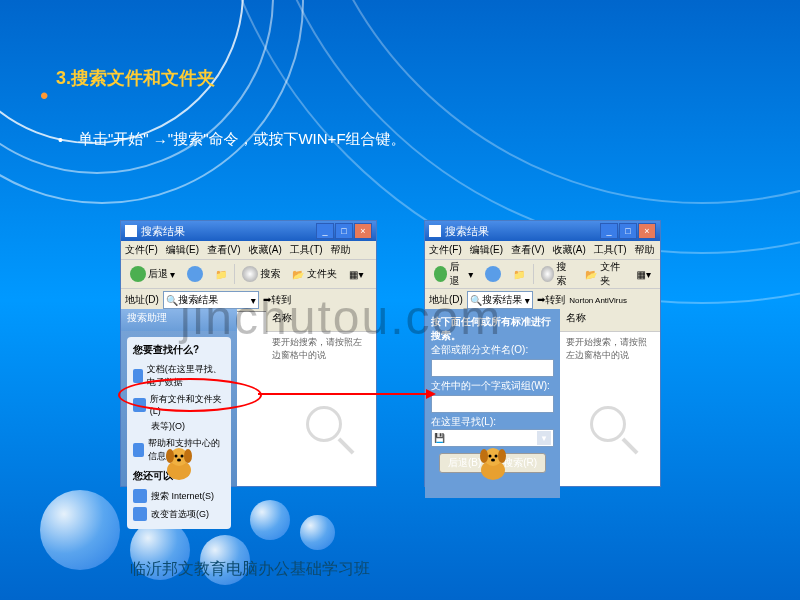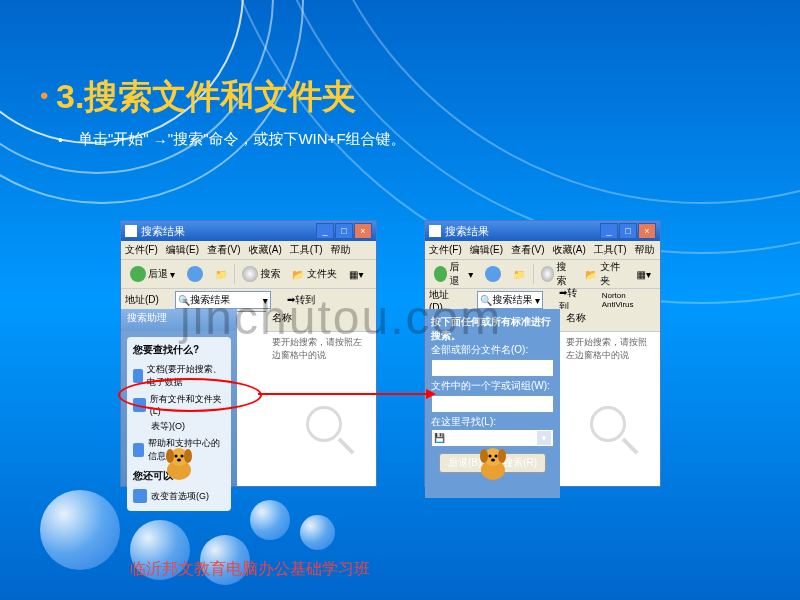--- a/index.html
+++ b/index.html
@@ -9,42 +9,42 @@
 .arc3{width:300px;height:300px;top:-160px;left:-60px;border-color:rgba(255,255,255,0.8)}
 .arc4{width:1000px;height:1000px;top:-700px;left:200px;border-color:rgba(255,255,255,0.3)}
 .arc5{width:900px;height:900px;top:-650px;left:250px;border-color:rgba(255,255,255,0.3)}
 .arc6{width:800px;height:800px;top:-600px;left:300px;border-color:rgba(255,255,255,0.3)}
 .bubble{position:absolute;border-radius:50%;background:radial-gradient(circle at 30% 30%,rgba(255,255,255,0.9),rgba(150,200,255,0.6),rgba(100,150,255,0.4))}
 .b1{width:80px;height:80px;bottom:30px;left:40px}
 .b2{width:60px;height:60px;bottom:20px;left:130px}
 .b3{width:50px;height:50px;bottom:15px;left:200px}
 .b4{width:40px;height:40px;bottom:60px;left:250px}
 .b5{width:35px;height:35px;bottom:50px;left:300px}
-.title{position:absolute;top:74px;left:56px;font-size:34px;color:#ffcc33;font-weight:bold}
+.title{position:absolute;top:66px;left:56px;font-size:18px;color:#ffcc33;font-weight:bold}
 .title .num{color:#ffcc33}
 .bullet{position:absolute;top:82px;left:40px;color:#ff9933;font-size:24px}
 .instruction{position:absolute;top:130px;left:78px;font-size:15px;color:#fff}
 .ibullet{position:absolute;top:132px;left:58px;color:#fff;font-size:14px}
 .watermark{position:absolute;top:290px;left:180px;font-size:48px;color:rgba(0,0,0,0.25);font-weight:normal;letter-spacing:2px;z-index:10}
-.footer{position:absolute;bottom:20px;left:130px;font-size:16px;color:#ef4444}
+.footer{position:absolute;bottom:20px;left:130px;font-size:16px;color:#0c4a6e}
 .window{position:absolute;background:#fff;border:1px solid #4a7bc4;font-size:10px}
 .w1{top:220px;left:120px;width:255px;height:265px}
 .w2{top:220px;left:424px;width:235px;height:265px}
 .titlebar{background:linear-gradient(#4a8de8,#1b5fc4);height:20px;color:#fff;display:flex;align-items:center;padding:0 4px;font-size:11px}
 .titlebar .ticon{width:12px;height:12px;background:#fff;margin-right:4px;display:inline-block}
 .winbtns{margin-left:auto;display:flex;gap:1px}
 .winbtn{width:16px;height:14px;background:#3a7de8;border:1px solid #2a5db8;display:flex;align-items:center;justify-content:center;color:#fff;font-size:9px}
 .winbtn.close{background:#e87a5a}
 .menubar{background:#ece9d8;height:18px;display:flex;align-items:center;padding:0 4px;gap:8px;font-size:10px;border-bottom:1px solid #ccc}
 .toolbar{background:#ece9d8;height:28px;display:flex;align-items:center;padding:0 4px;gap:2px;border-bottom:1px solid #ccc}
 .tbtn{height:22px;padding:0 4px;display:flex;align-items:center;gap:2px;font-size:10px;border:1px solid transparent}
 .tbtn .ico{width:16px;height:16px;background:#5a9de8;border-radius:50%;display:inline-block}
 .tbtn.back .ico{background:#4CAF50}
 .tbtn.search .ico{background:radial-gradient(#fff,#999);border-radius:50%}
-.addrbar{background:#ece9d8;height:22px;display:flex;align-items:center;padding:0 4px;gap:16px;border-bottom:1px solid #999}
+.addrbar{background:#ece9d8;height:22px;display:flex;align-items:center;padding:0 4px;gap:4px;border-bottom:1px solid #999}
 .addrbox{flex:0 0 90px;height:16px;border:1px solid #7a9cc4;background:#fff;font-size:10px;padding:0 2px;display:flex;align-items:center}
 .sidebar{position:absolute;left:0;top:88px;bottom:0;width:116px;background:linear-gradient(#7aa5d8,#5a8dc8)}
 .w2 .sidebar{width:135px}
 .sidehead{background:linear-gradient(#8ab5e8,#6a9dd8);height:18px;color:#fff;font-size:10px;padding:2px 6px}
 .sidepanel{background:#e8f0fa;margin:6px;border-radius:4px;padding:6px;font-size:10px}
 .sidepanel .q{font-weight:bold;margin-bottom:4px;font-size:10px}
 .sideitem{display:flex;align-items:center;gap:4px;padding:2px 0;font-size:9px}
 .sideitem .sic{width:14px;height:14px;background:#4a8de8;display:inline-block;border-radius:2px}
 .sideitem.highlighted{position:relative}
 .redcircle{position:absolute;border:2px solid red;border-radius:50%;width:140px;height:30px;top:378px;left:118px;z-index:15}
@@ -129,35 +129,39 @@
         <span style="margin-left:auto">▾</span>
       </div>
     <span>➡<span>转到</span></span>
   </div>
   <div class="sidebar">
     <div class="sidehead">搜索助理</div>
     <div class="sidepanel">
       <div class="q">您要查找什么?</div>
       <div class="sideitem">
           <span class="sic"></span>
-          <span>文档(要开始搜索、电子数据</span>
+          <span>文档(在这里寻找、电子数据</span>
         </div>
       <div class="sideitem highlighted">
           <span class="sic"></span>
           <span>所有文件和文件夹(L)</span>
         </div>
       <div class="sideitem">
           <span style="width:14px"></span>
           <span>表等)(O)</span>
         </div>
       <div class="sideitem">
           <span class="sic"></span>
           <span>帮助和支持中心的信息(I)</span>
         </div>
       <div class="q" style="margin-top:4px">您还可以...</div>
+      <div class="sideitem">
+          <span class="sic"></span>
+          <span>搜索 Internet(S)</span>
+        </div>
       <div class="sideitem">
           <span class="sic"></span>
           <span>改变首选项(G)</span>
         </div>
     </div>
     <div class="dog">
       <svg viewBox="0 0 40 40">
           <ellipse cx="20" cy="28" rx="12" ry="10" fill="#e8a030"></ellipse>
           <circle cx="20" cy="15" r="9" fill="#f0b040"></circle>
           <ellipse cx="11" cy="14" rx="4" ry="7" fill="#c07010"></ellipse>

